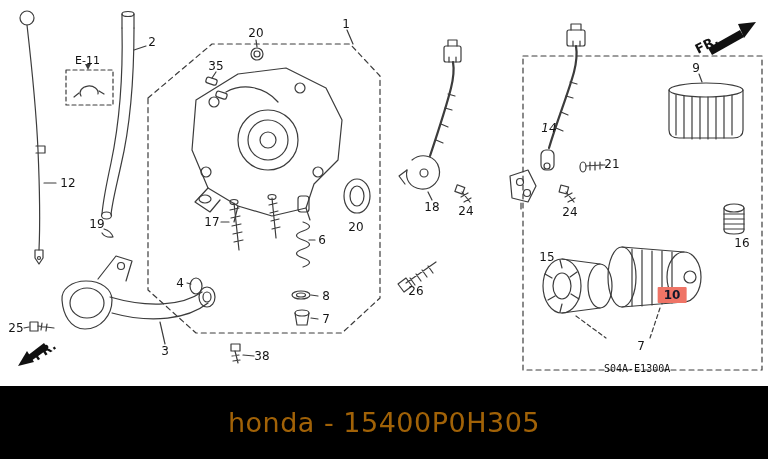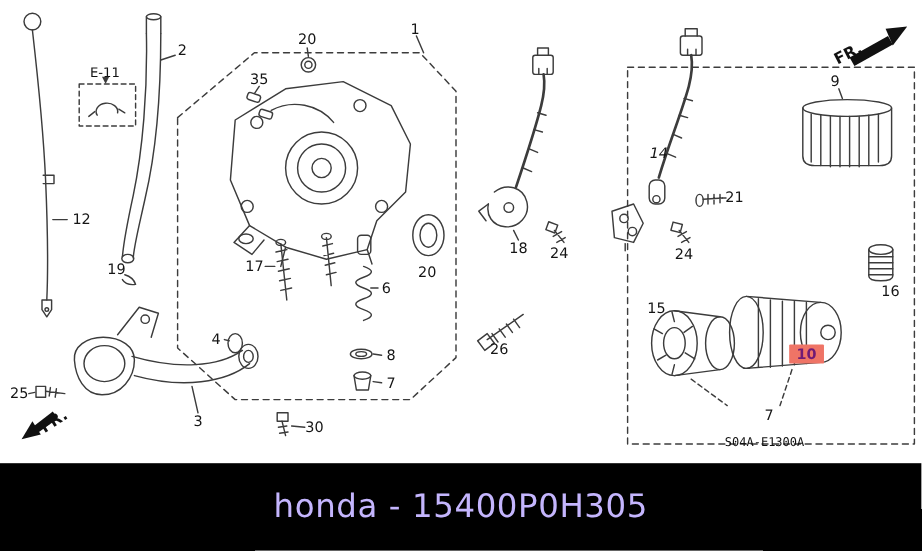--- a/index.html
+++ b/index.html
@@ -7,21 +7,21 @@
   body { background:#ffffff; font-family:"DejaVu Sans", sans-serif; }
   .screen { position:relative; width:768px; height:459px; overflow:hidden; background:#fff; }
   .diagram { position:absolute; left:0; top:0; width:768px; height:386px; background:#fff; }
   svg.art { position:absolute; left:0; top:0; }
   #callout-layer { position:absolute; left:0; top:0; width:768px; height:386px; }
   .callout {
     position:absolute; transform:translate(-50%,-50%);
     font-size:12px; line-height:1; color:#151515;
     padding:1px 3px; white-space:nowrap; cursor:pointer;
   }
-  .callout.highlight { color:#701a75; font-weight:bold; padding:2px 6px; border-radius:1px; }
+  .callout.highlight { color:#0f172a; font-weight:bold; padding:2px 6px; border-radius:1px; }
   .footer {
     position:absolute; left:0; bottom:0; width:768px; height:73px;
     display:flex; align-items:center; justify-content:center; gap:72px;
     font-size:27px; letter-spacing:0.5px;
   }
 </style>
 </head>
 <body>
 
 <div class="screen">
@@ -251,32 +251,32 @@
         <div class="callout" style="left: 216px; top: 66px;">35</div>
         <div class="callout" style="left: 68px; top: 183px;">12</div>
         <div class="callout" style="left: 97px; top: 224px;">19</div>
         <div class="callout" style="left: 212px; top: 222px;">17</div>
         <div class="callout" style="left: 322px; top: 240px;">6</div>
         <div class="callout" style="left: 356px; top: 227px;">20</div>
         <div class="callout" style="left: 326px; top: 296px;">8</div>
         <div class="callout" style="left: 326px; top: 319px;">7</div>
         <div class="callout" style="left: 180px; top: 283px;">4</div>
         <div class="callout" style="left: 165px; top: 351px;">3</div>
-        <div class="callout" style="left: 262px; top: 356px;">30</div>
+        <div class="callout" style="left: 262px; top: 356px;">38</div>
         <div class="callout" style="left: 16px; top: 328px;">25</div>
         <div class="callout" style="left: 416px; top: 291px;">26</div>
         <div class="callout" style="left: 432px; top: 207px;">18</div>
         <div class="callout" style="left: 466px; top: 211px;">24</div>
         <div class="callout" style="left: 547px; top: 216px; margin-top: 41px;">15</div>
         <div class="callout" style="left: 549px; top: 128px; font-style: italic;">14</div>
         <div class="callout" style="left: 612px; top: 164px;">21</div>
         <div class="callout" style="left: 570px; top: 212px;">24</div>
         <div class="callout" style="left: 696px; top: 68px;">9</div>
         <div class="callout" style="left: 742px; top: 243px;">16</div>
         <div class="callout highlight" style="left: 672px; top: 295px; background: rgb(239, 116, 102);">10</div>
         <div class="callout" style="left: 641px; top: 346px;">7</div>
       </div>
   </div>
 
-  <div class="footer" style="background: rgb(0, 0, 0); color: #c4b5fd;">
+  <div class="footer" style="background: rgb(0, 0, 0); color: #a16207;">
     <span>honda - 15400P0H305</span>
   </div>
 </div>
 
 </body></html>

